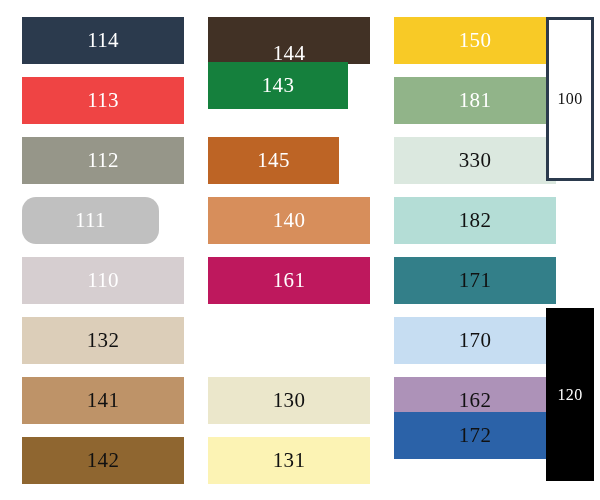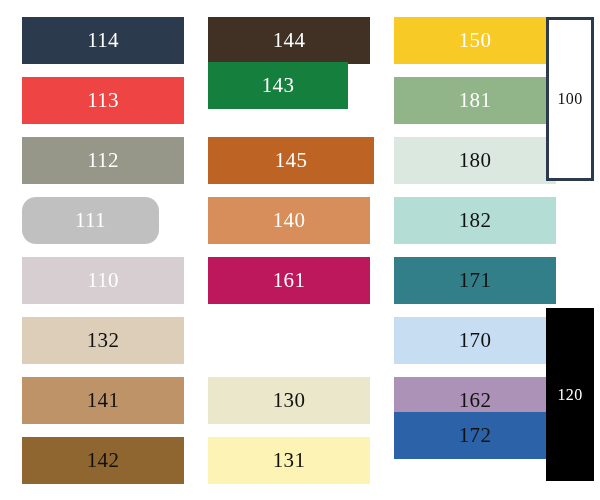--- a/index.html
+++ b/index.html
@@ -62,27 +62,27 @@
     </div>
     <div class="swatch" style="background: rgb(220, 206, 185); color: rgb(17, 17, 17); left: 22px; top: 317px; width: 162px; height: 47px;">
       <span class="label">132</span>
     </div>
     <div class="swatch" style="background: rgb(190, 147, 104); color: rgb(17, 17, 17); left: 22px; top: 377px; width: 162px; height: 47px;">
       <span class="label">141</span>
     </div>
     <div class="swatch" style="background: rgb(143, 102, 48); color: rgb(17, 17, 17); left: 22px; top: 437px; width: 162px; height: 47px;">
       <span class="label">142</span>
     </div>
-    <div class="swatch" style="background: rgb(65, 49, 37); color: rgb(255, 255, 255); left: 208px; top: 17px; width: 162px; height: 47px;">
+    <div class="swatch" style="background: rgb(65, 49, 37); color: rgb(255, 255, 255); left: 208px; top: 17px; width: 162px; height: 47px; align-items: flex-end;">
       <span class="label">144</span>
     </div>
     <div class="swatch" style="background: #15803d; color: rgb(255, 255, 255); left: 208px; top: 62px; width: 140px; height: 47px;">
       <span class="label">143</span>
     </div>
-    <div class="swatch" style="background: rgb(189, 100, 37); color: rgb(255, 255, 255); left: 208px; top: 137px; width: 166px; height: 47px;">
+    <div class="swatch" style="background: rgb(189, 100, 37); color: rgb(255, 255, 255); left: 208px; top: 137px; width: 131px; height: 47px;">
       <span class="label">145</span>
     </div>
     <div class="swatch" style="background: rgb(215, 142, 91); color: rgb(255, 255, 255); left: 208px; top: 197px; width: 162px; height: 47px;">
       <span class="label">140</span>
     </div>
     <div class="swatch" style="background: #be185d; color: rgb(255, 255, 255); left: 208px; top: 257px; width: 162px; height: 47px;">
       <span class="label">161</span>
     </div>
     <div class="swatch" style="background: rgb(235, 231, 203); color: rgb(17, 17, 17); left: 208px; top: 377px; width: 162px; height: 47px;">
       <span class="label">130</span>
@@ -90,21 +90,21 @@
     <div class="swatch" style="background: rgb(252, 243, 180); color: rgb(17, 17, 17); left: 208px; top: 437px; width: 162px; height: 47px;">
       <span class="label">131</span>
     </div>
     <div class="swatch" style="background: rgb(248, 202, 38); color: rgb(255, 255, 255); left: 394px; top: 17px; width: 162px; height: 47px;">
       <span class="label">150</span>
     </div>
     <div class="swatch" style="background: rgb(145, 180, 137); color: rgb(255, 255, 255); left: 394px; top: 77px; width: 162px; height: 47px;">
       <span class="label">181</span>
     </div>
     <div class="swatch" style="background: rgb(219, 232, 223); color: rgb(17, 17, 17); left: 394px; top: 137px; width: 162px; height: 47px;">
-      <span class="label">180</span>
+      <span class="label">330</span>
     </div>
     <div class="swatch" style="background: rgb(180, 221, 214); color: rgb(17, 17, 17); left: 394px; top: 197px; width: 162px; height: 47px;">
       <span class="label">182</span>
     </div>
     <div class="swatch" style="background: rgb(51, 127, 137); color: rgb(17, 17, 17); left: 394px; top: 257px; width: 162px; height: 47px;">
       <span class="label">171</span>
     </div>
     <div class="swatch" style="background: rgb(198, 221, 242); color: rgb(17, 17, 17); left: 394px; top: 317px; width: 162px; height: 47px;">
       <span class="label">170</span>
     </div>

